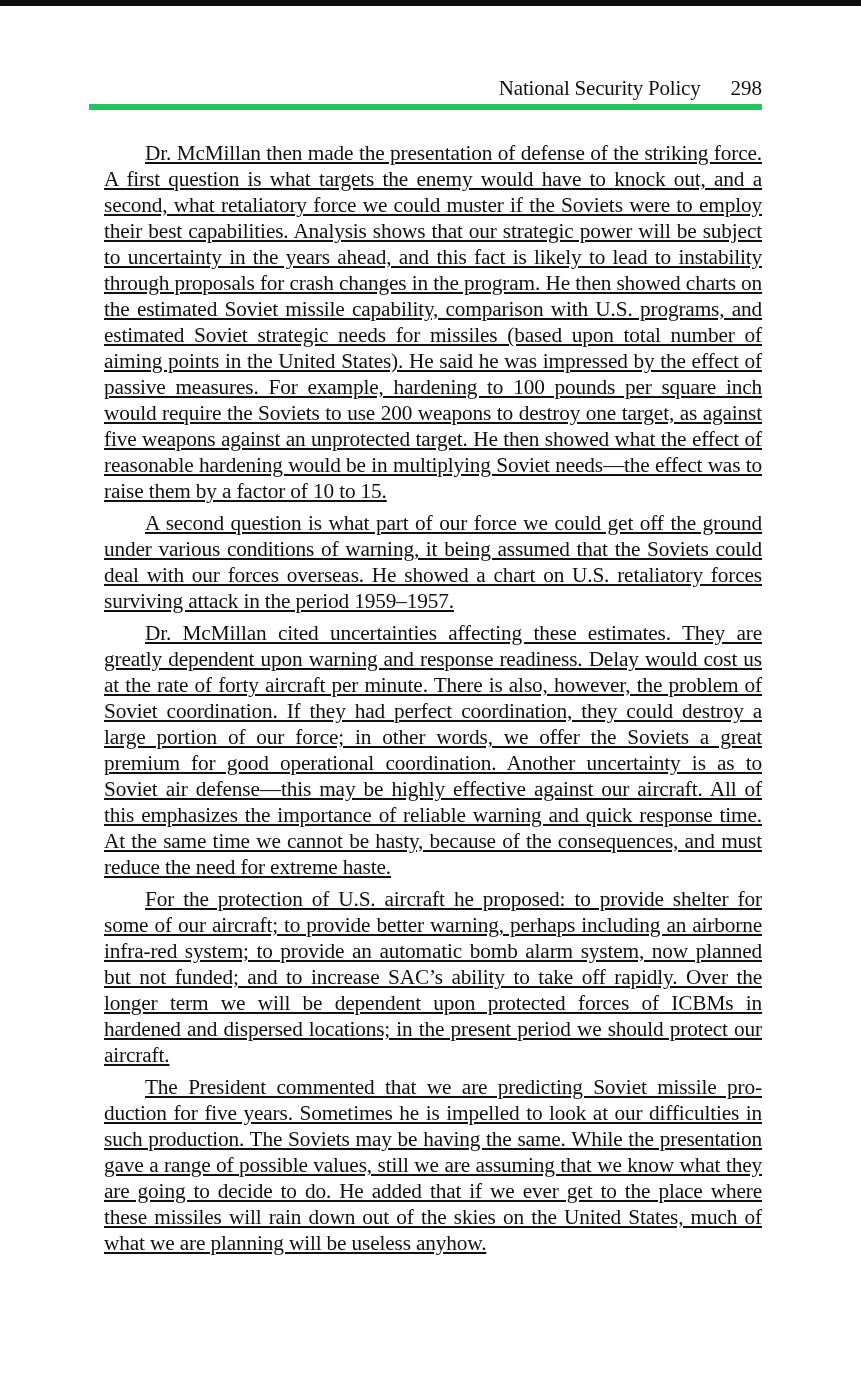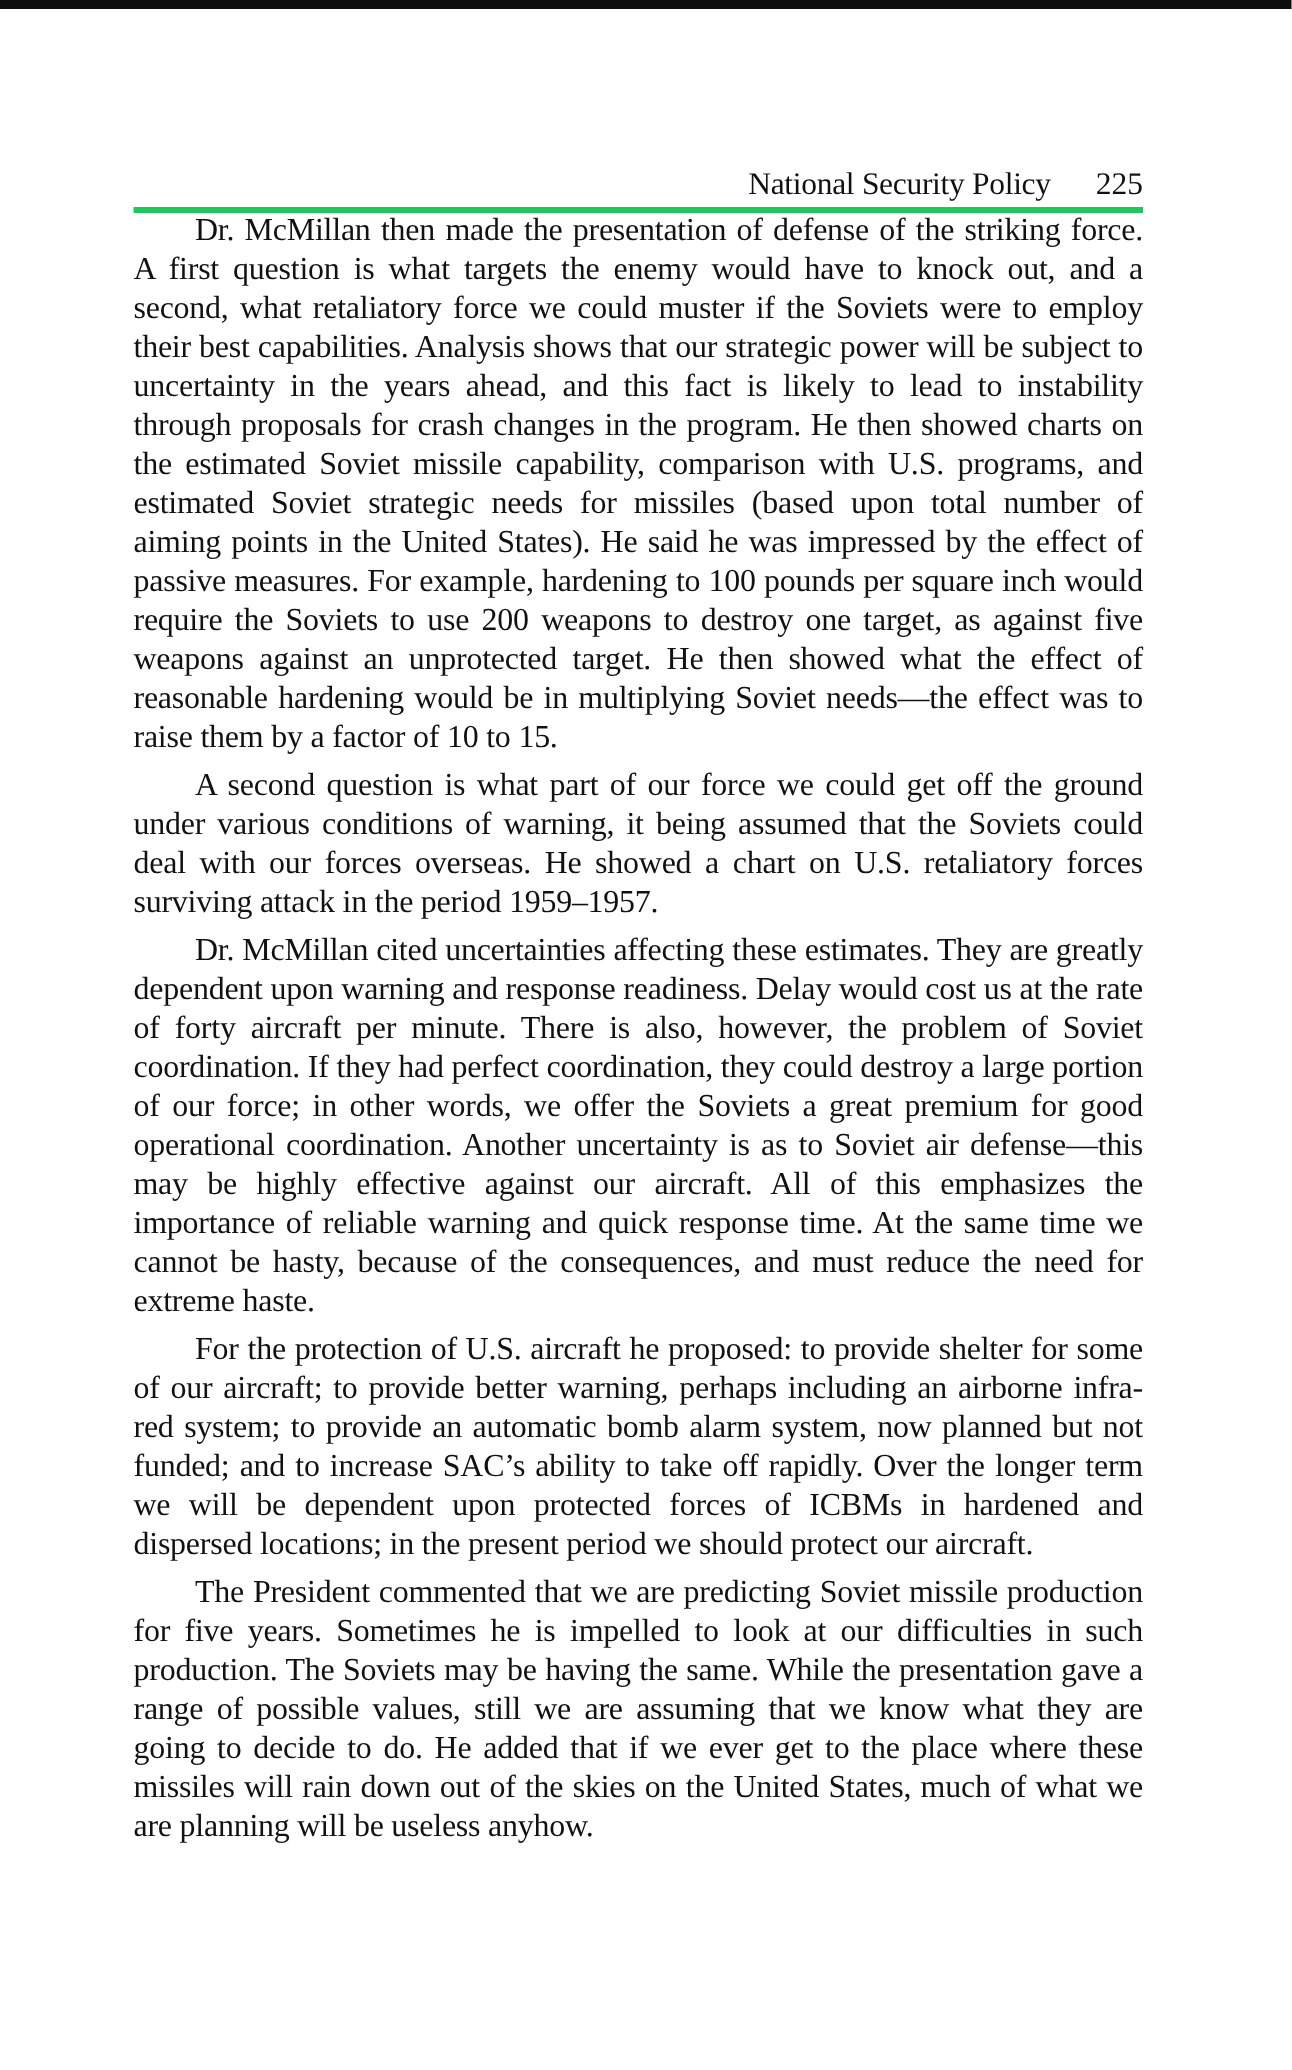--- a/index.html
+++ b/index.html
@@ -22,58 +22,58 @@
       width: 861px;
       height: 6px;
       background: #0d0d0d;
     }
     .running-head {
       position: absolute;
       left: 89px;
       top: 80px;
       width: 673px;
       height: 30px;
-      border-bottom: 4px solid #22c55e;
+      border-bottom: 6px solid #22c55e;
       display: flex;
       justify-content: flex-end;
       align-items: flex-end;
       font-size: 21px;
       line-height: 26px;
       padding-bottom: 3px;
       box-sizing: border-box;
-      margin-top: 32px;
     }
     .running-head .title {
       margin-right: 30px;
       letter-spacing: -0.2px;
     }
     .body-text {
       position: absolute;
       left: 89px;
       top: 140px;
       width: 673px;
       font-size: 21.3px;
       line-height: 26px;
       text-align: justify;
       letter-spacing: -0.15px;
     }
     .body-text p {
-      margin: 0 0 6px 0;
+      margin: 0 0 6px 15px;
       text-indent: 41px;
       hyphens: manual;
+      text-decoration: underline;
     }
   </style>
 </head>
 <body>
 
 <div class="top-bar"></div>
 
 <div class="running-head">
   <span class="title">National Security Policy</span>
-  <span class="page-num">225</span>
+  <span class="page-num">298</span>
 </div>
 
 <div class="body-text">
   <p>Dr. McMillan then made the presentation of defense of the striking force. A first question is what targets the enemy would have to knock out, and a second, what retaliatory force we could muster if the Soviets were to employ their best capabilities. Analysis shows that our strategic power will be subject to uncertainty in the years ahead, and this fact is likely to lead to instability through proposals for crash changes in the program. He then showed charts on the estimated Soviet missile capabil­ity, comparison with U.S. programs, and estimated Soviet strategic needs for missiles (based upon total number of aiming points in the United States). He said he was impressed by the effect of passive meas­ures. For example, hardening to 100 pounds per square inch would require the Soviets to use 200 weapons to destroy one target, as against five weapons against an unprotected target. He then showed what the effect of reasonable hardening would be in multiplying Soviet needs—the effect was to raise them by a factor of 10 to 15.</p>
   <p>A second question is what part of our force we could get off the ground under various conditions of warning, it being assumed that the Soviets could deal with our forces overseas. He showed a chart on U.S. retaliatory forces surviving attack in the period 1959–1957.</p>
   <p>Dr. McMillan cited uncertainties affecting these estimates. They are greatly dependent upon warning and response readiness. Delay would cost us at the rate of forty aircraft per minute. There is also, however, the problem of Soviet coordination. If they had perfect coordination, they could destroy a large portion of our force; in other words, we offer the Soviets a great premium for good operational coordination. Another uncertainty is as to Soviet air defense—this may be highly effective against our aircraft. All of this emphasizes the importance of reliable warning and quick response time. At the same time we cannot be hasty, because of the consequences, and must reduce the need for extreme haste.</p>
   <p>For the protection of U.S. aircraft he proposed: to provide shelter for some of our aircraft; to provide better warning, perhaps including an air­borne infra-red system; to provide an automatic bomb alarm system, now planned but not funded; and to increase SAC’s ability to take off rapidly. Over the longer term we will be dependent upon protected forces of ICBMs in hardened and dispersed locations; in the present period we should protect our aircraft.</p>
   <p>The President commented that we are predicting Soviet missile pro­duction for five years. Sometimes he is impelled to look at our difficulties in such production. The Soviets may be having the same. While the pre­sentation gave a range of possible values, still we are assuming that we know what they are going to decide to do. He added that if we ever get to the place where these missiles will rain down out of the skies on the United States, much of what we are planning will be useless anyhow.</p>
 </div>
 

